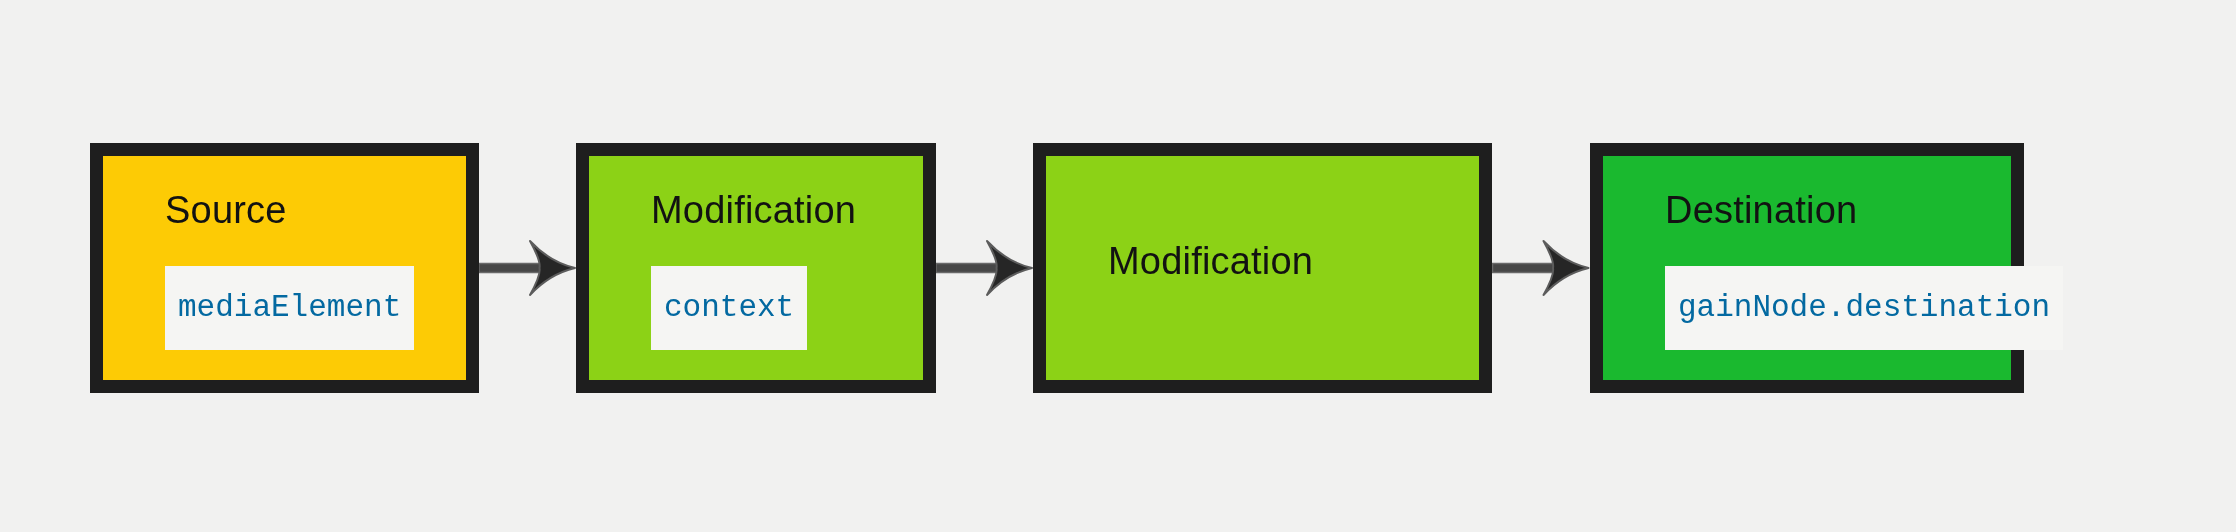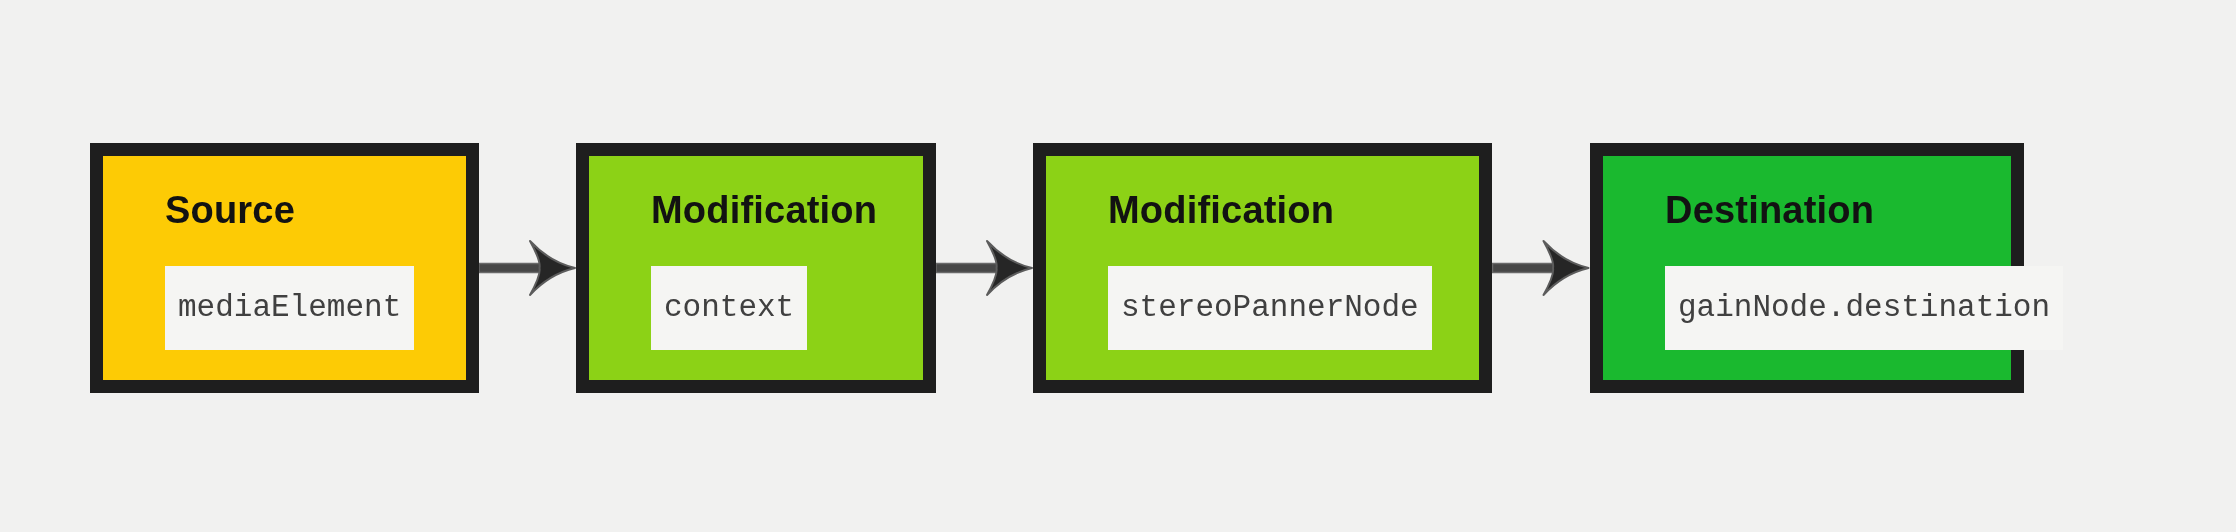--- a/index.html
+++ b/index.html
@@ -26,29 +26,29 @@
     padding-left: 62px;
     align-items: flex-start;
   }
   .node-0 { left: 90px;   width: 389px; }
   .node-1 { left: 576px;  width: 360px; }
   .node-2 { left: 1033px; width: 459px; }
   .node-3 { left: 1590px; width: 434px; }
   .node-label {
     font-size: 38px;
     line-height: 46px;
-    font-weight: 700;
+    font-weight: 400;
     color: #121212;
     letter-spacing: 0.2px;
     margin-bottom: 14px;
   }
   .node-code {
     display: inline-block;
     background: #F5F5F3;
-    color: #404040;
+    color: #0369a1;
     font-family: "Liberation Mono", monospace;
     font-size: 31px;
     line-height: 34px;
     padding: 25px 13px;
     white-space: nowrap;
     margin-top: 19px;
   }
   .arrow {
     position: absolute;
     top: 236px;
@@ -78,21 +78,20 @@
     <code class="node-code">context</code>
   </div>
 
   <svg class="arrow arrow-1" viewBox="0 0 98 64" aria-hidden="true">
     <rect x="0" y="27.5" width="62" height="9" fill="#474747" stroke="#6A6A6A" stroke-width="1.5"></rect>
     <path d="M96,32 C77,27.5 63,18 51,5 C58.5,18.5 61.5,27 60.5,32 C61.5,37 58.5,45.5 51,59 C63,46 77,36.5 96,32 Z" fill="#262626" stroke="#5C5C5C" stroke-width="2" stroke-linejoin="round"></path>
   </svg>
 
   <div class="node node-2" style="background-color: rgb(140, 210, 22);">
     <div class="node-label">Modification</div>
-    <code class="node-code">stereoPannerNode</code>
   </div>
 
   <svg class="arrow arrow-2" viewBox="0 0 98 64" aria-hidden="true">
     <rect x="0" y="27.5" width="62" height="9" fill="#474747" stroke="#6A6A6A" stroke-width="1.5"></rect>
     <path d="M96,32 C77,27.5 63,18 51,5 C58.5,18.5 61.5,27 60.5,32 C61.5,37 58.5,45.5 51,59 C63,46 77,36.5 96,32 Z" fill="#262626" stroke="#5C5C5C" stroke-width="2" stroke-linejoin="round"></path>
   </svg>
 
   <div class="node node-3" style="background-color: rgb(26, 185, 47);">
     <div class="node-label">Destination</div>
     <code class="node-code">gainNode.destination</code>

